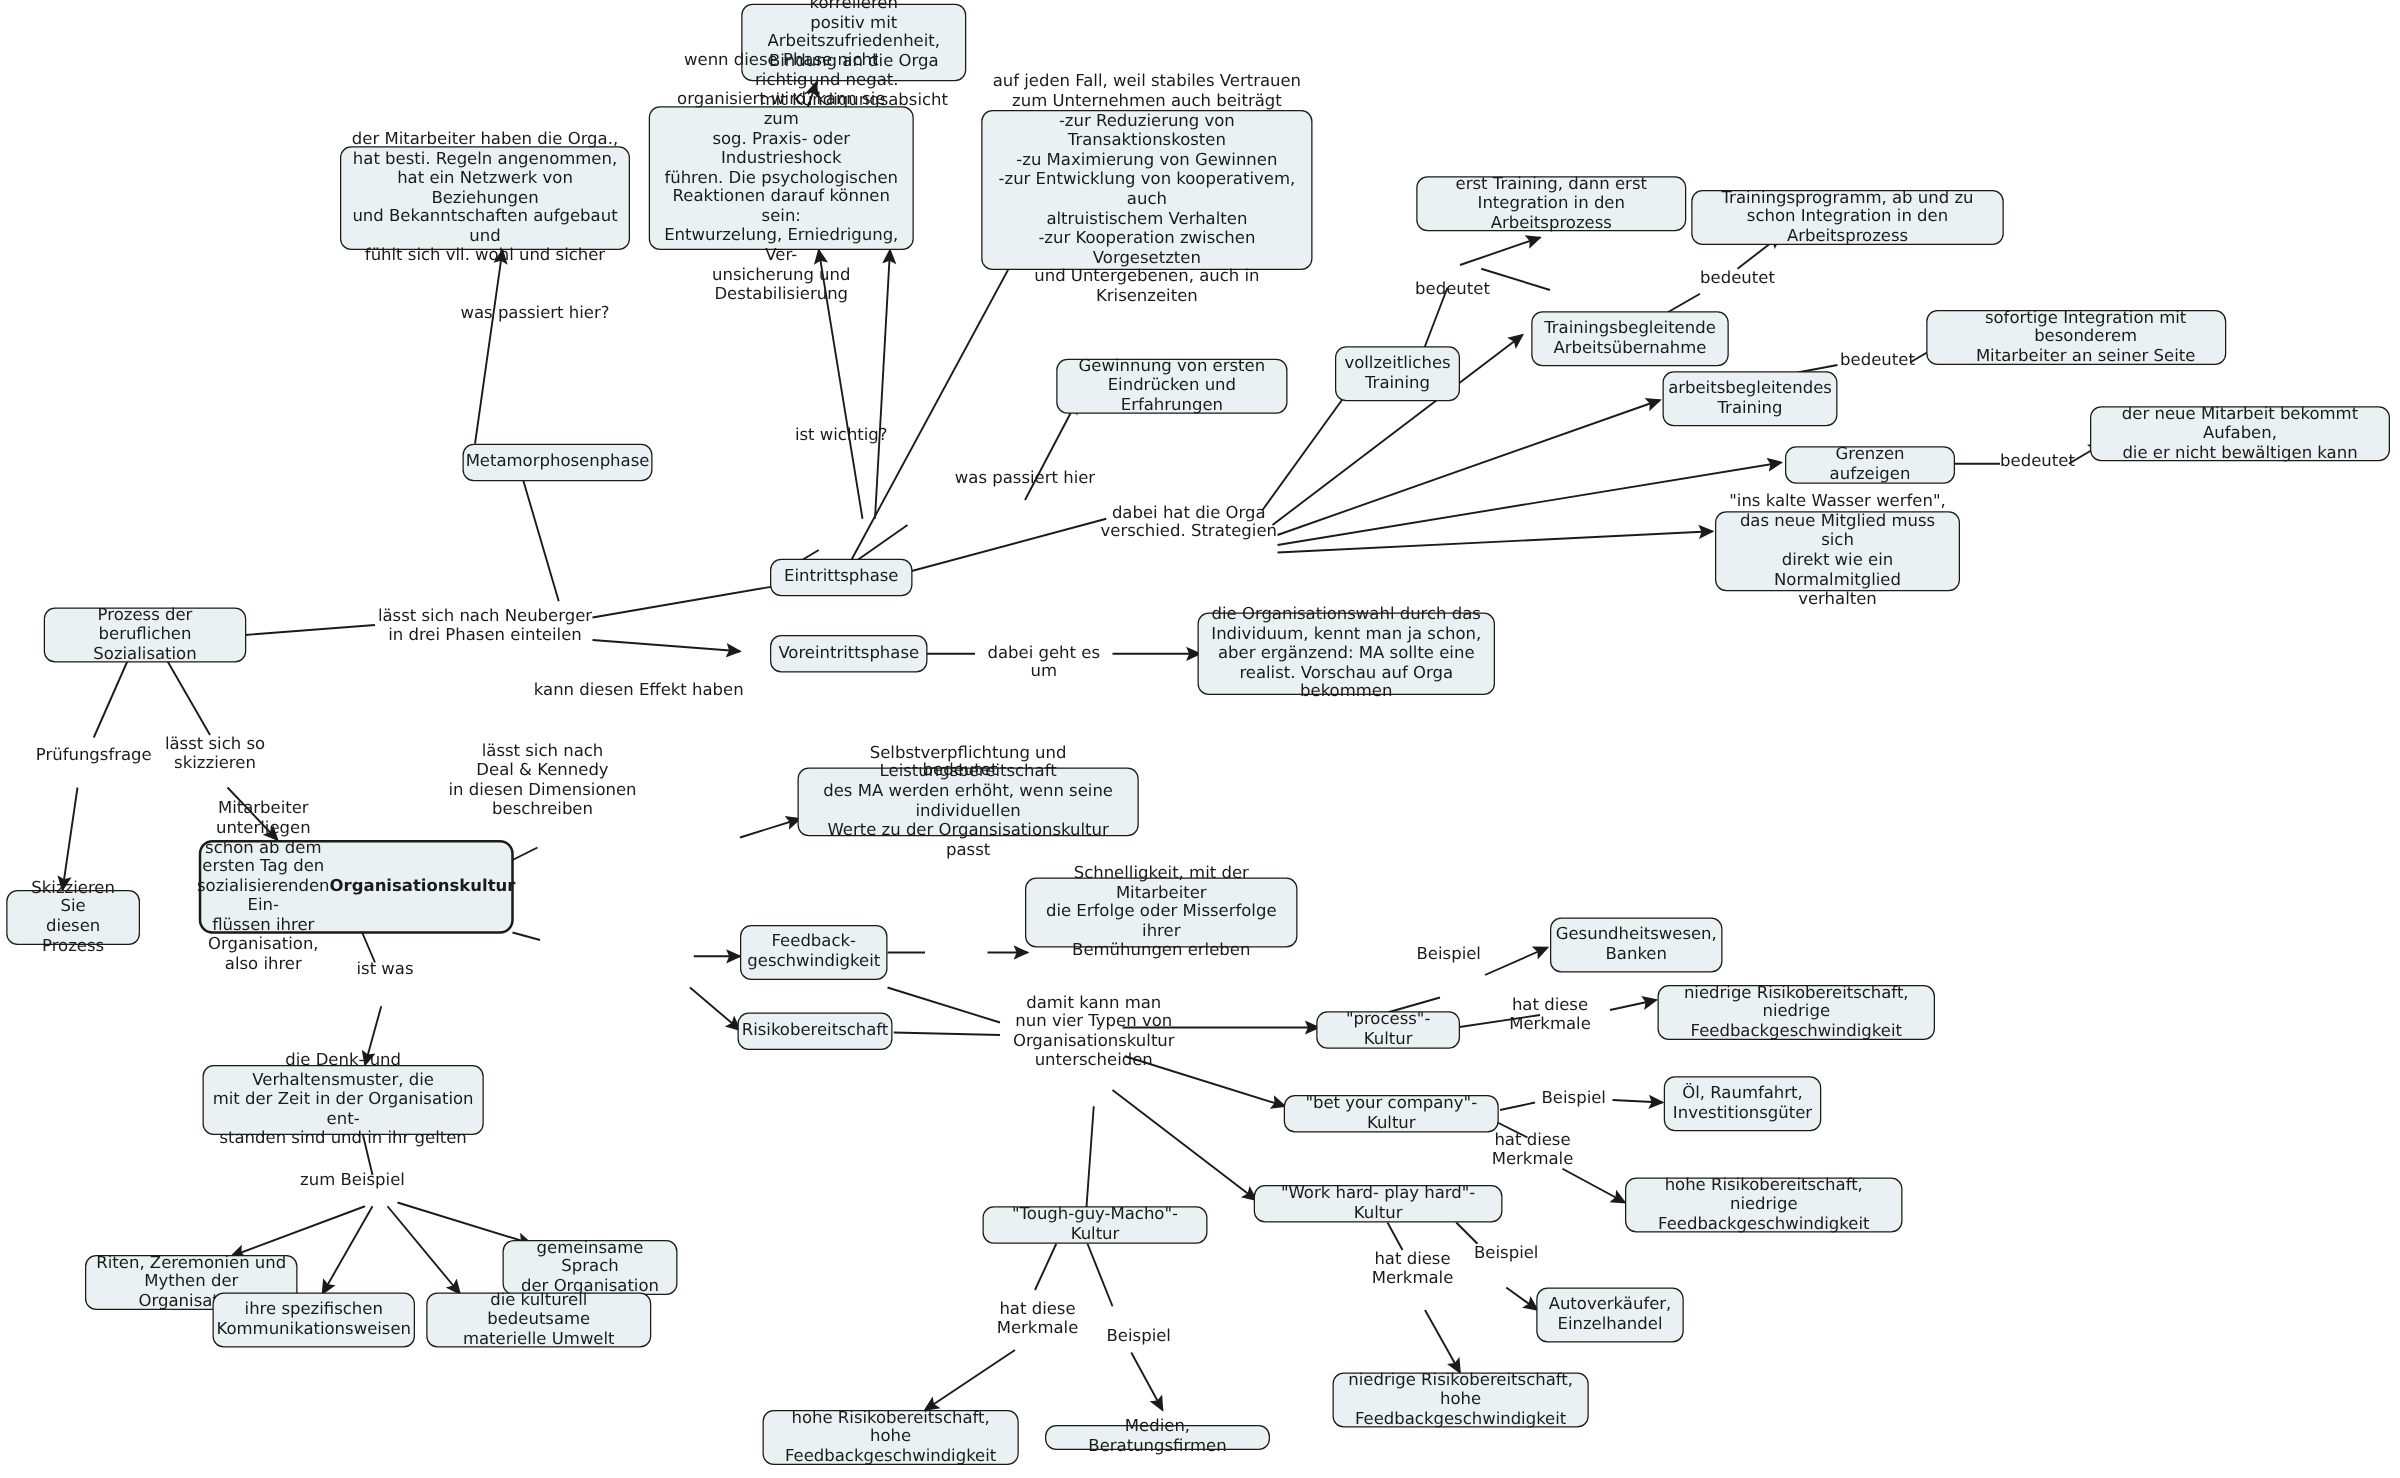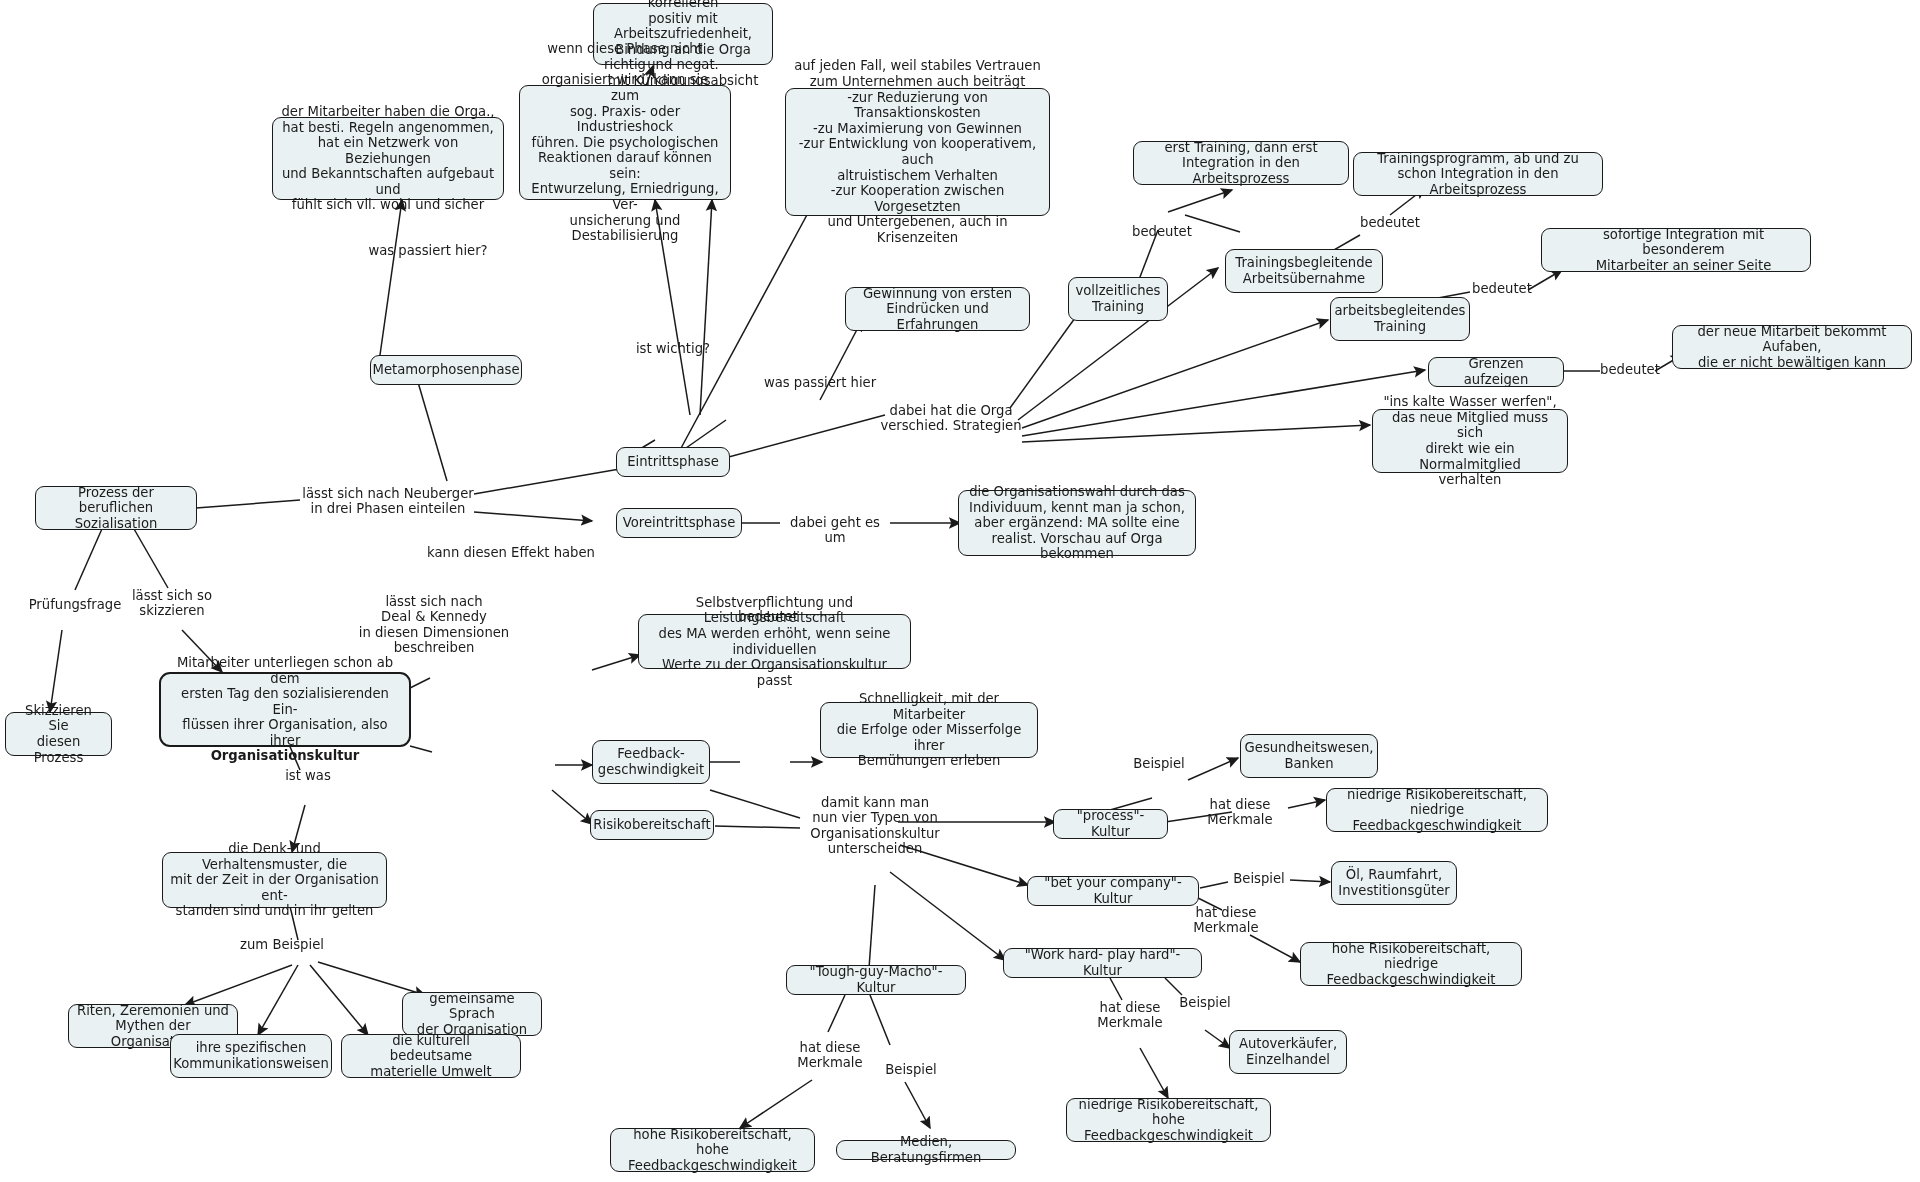--- a/index.html
+++ b/index.html
@@ -186,21 +186,21 @@
 
   <div class="node" style="left:845px;top:287px;width:185px;height:44px;">Gewinnung von ersten
 Eindrücken und Erfahrungen</div>
 
   <div class="node" style="left:1068px;top:277px;width:100px;height:44px;">vollzeitliches
 Training</div>
 
   <div class="node" style="left:1225px;top:249px;width:158px;height:44px;">Trainingsbegleitende
 Arbeitsübernahme</div>
 
-  <div class="node" style="left:1541px;top:228px;width:270px;height:44px;padding-left:22px;">sofortige Integration mit besonderem
+  <div class="node" style="left:1541px;top:248px;width:240px;height:44px;padding-left:22px;">sofortige Integration mit besonderem
 Mitarbeiter an seiner Seite</div>
 
   <div class="node" style="left:1330px;top:297px;width:140px;height:44px;">arbeitsbegleitendes
 Training</div>
 
   <div class="node" style="left:1428px;top:357px;width:136px;height:30px;">Grenzen aufzeigen</div>
 
   <div class="node" style="left:1672px;top:325px;width:240px;height:44px;">der neue Mitarbeit bekommt Aufaben,
 die  er nicht bewältigen kann</div>
 
@@ -221,21 +221,21 @@
   <div class="node" style="left:35px;top:486px;width:162px;height:44px;">Prozess der beruflichen
 Sozialisation</div>
 
   <div class="node" style="left:5px;top:712px;width:107px;height:44px;">Skizzieren Sie
 diesen Prozess</div>
 
   <div class="node" style="left:638px;top:614px;width:273px;height:55px;">Selbstverpflichtung und Leistungsbereitschaft
 des MA werden erhöht, wenn seine individuellen
 Werte zu der Organsisationskultur passt</div>
 
-  <div class="node big" style="left:159px;top:672px;width:252px;height:75px;flex-direction:column;gap:0;">
+  <div class="node big" style="left:159px;top:672px;width:252px;height:75px;flex-direction:row;gap:0;">
     <span>Mitarbeiter unterliegen schon ab dem
 ersten Tag den sozialisierenden Ein-
 flüssen ihrer Organisation, also ihrer</span>
     <span class="bold" style="font-weight:bold;">Organisationskultur</span>
   </div>
 
   <div class="node" style="left:820px;top:702px;width:218px;height:56px;">Schnelligkeit, mit der Mitarbeiter
 die Erfolge oder Misserfolge ihrer
 Bemühungen erleben</div>
 

